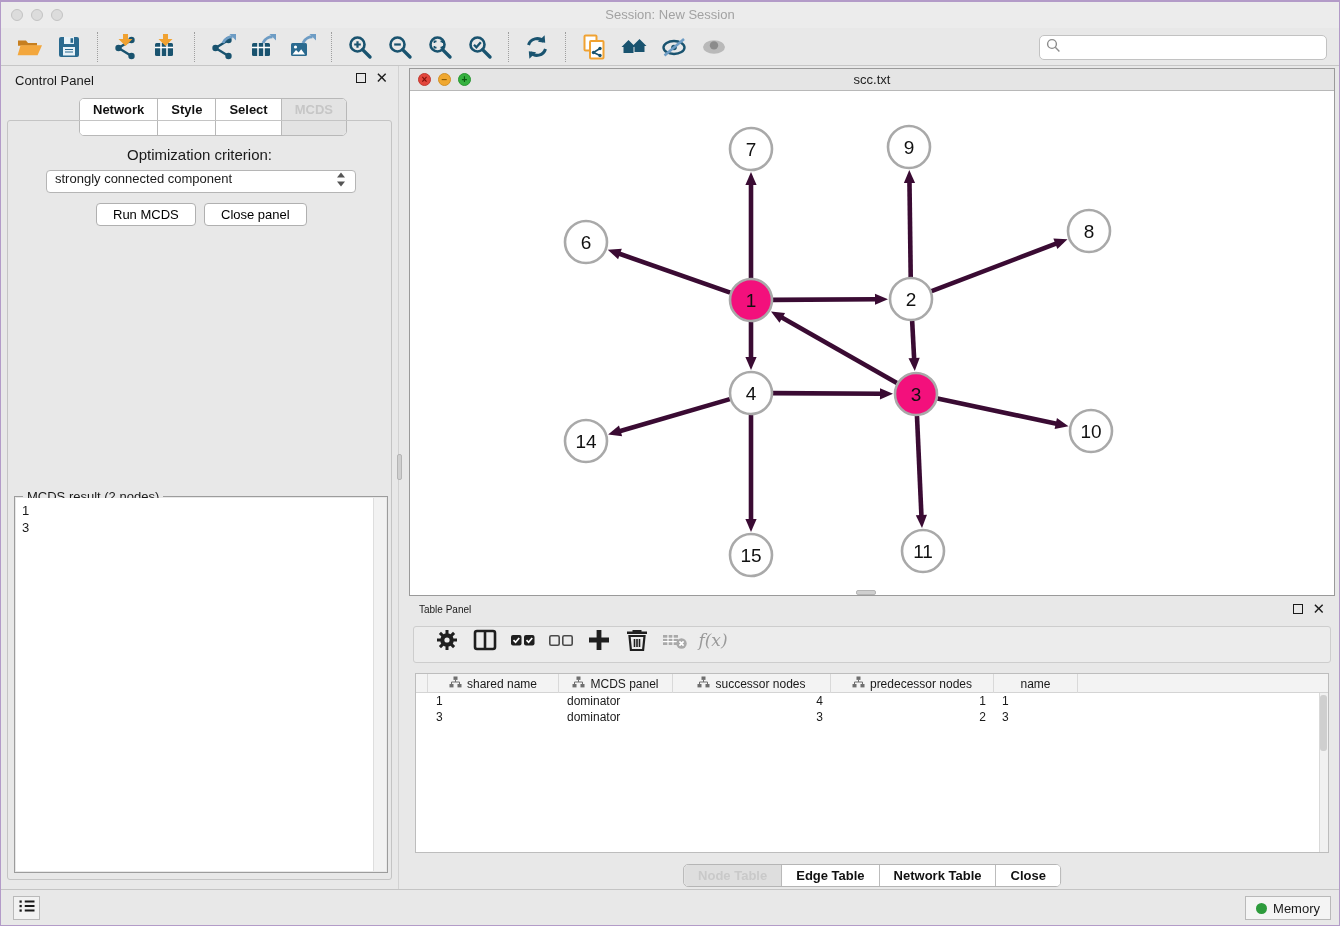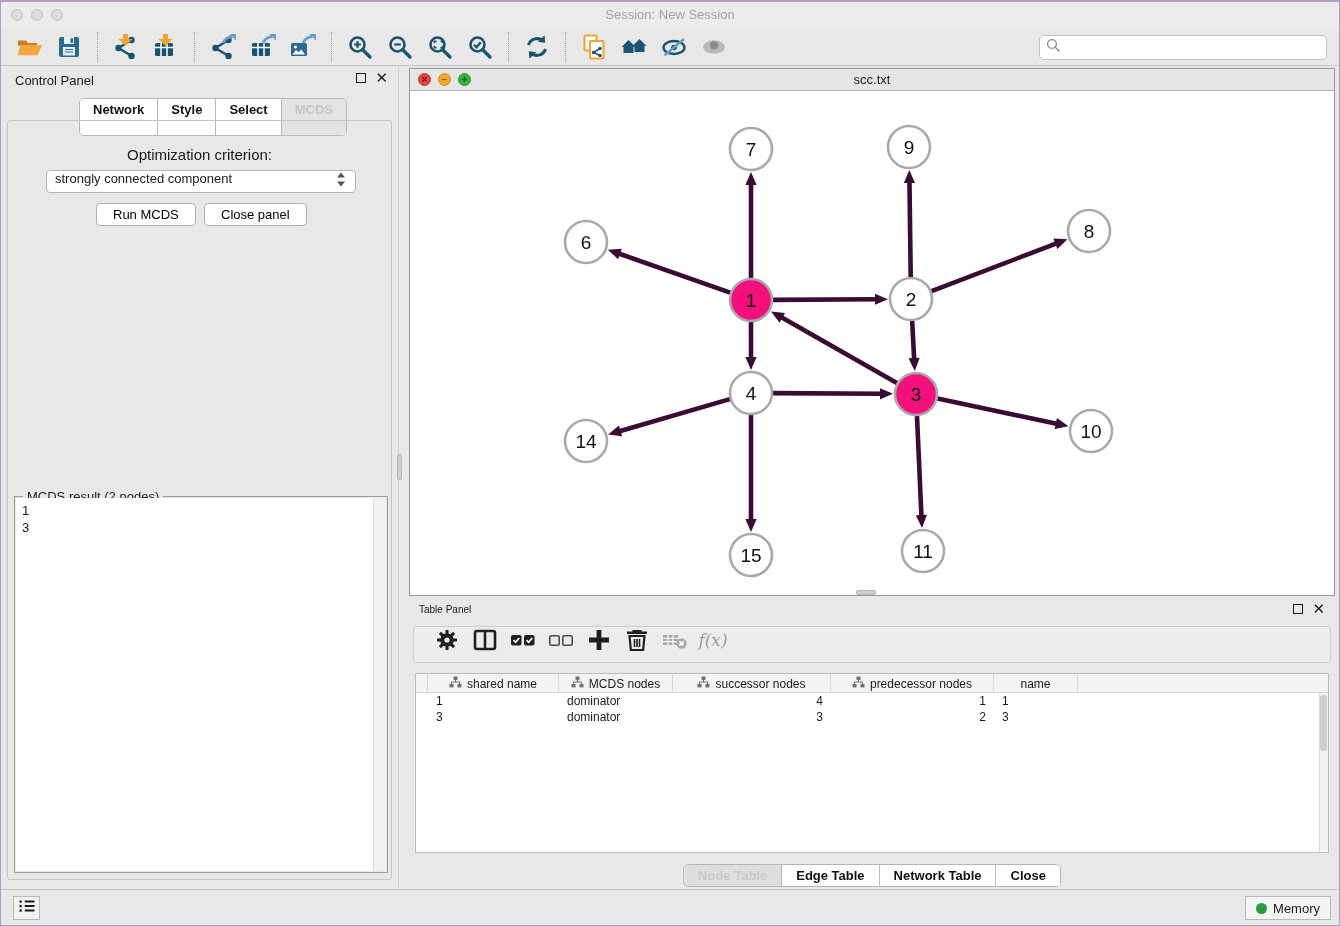--- a/index.html
+++ b/index.html
@@ -459,21 +459,21 @@
               </svg></span>
             <span>shared name</span>
           </div>
           <div class="dt-hcell" style="width: 114px;">
             <span><svg width="13" height="12" viewBox="0 0 13 12">
                 <rect x="4.5" y="0.5" width="4" height="3.4" fill="#6f6f6f"></rect>
                 <rect x="0.5" y="8" width="4" height="3.4" fill="#6f6f6f"></rect>
                 <rect x="8.5" y="8" width="4" height="3.4" fill="#6f6f6f"></rect>
                 <path d="M6.5 3.9v2.1M2.5 8V6h8v2" stroke="#6f6f6f" fill="none"></path>
               </svg></span>
-            <span>MCDS nodes</span>
+            <span>MCDS panel</span>
           </div>
           <div class="dt-hcell" style="width: 158px;">
             <span><svg width="13" height="12" viewBox="0 0 13 12">
                 <rect x="4.5" y="0.5" width="4" height="3.4" fill="#6f6f6f"></rect>
                 <rect x="0.5" y="8" width="4" height="3.4" fill="#6f6f6f"></rect>
                 <rect x="8.5" y="8" width="4" height="3.4" fill="#6f6f6f"></rect>
                 <path d="M6.5 3.9v2.1M2.5 8V6h8v2" stroke="#6f6f6f" fill="none"></path>
               </svg></span>
             <span>successor nodes</span>
           </div>

